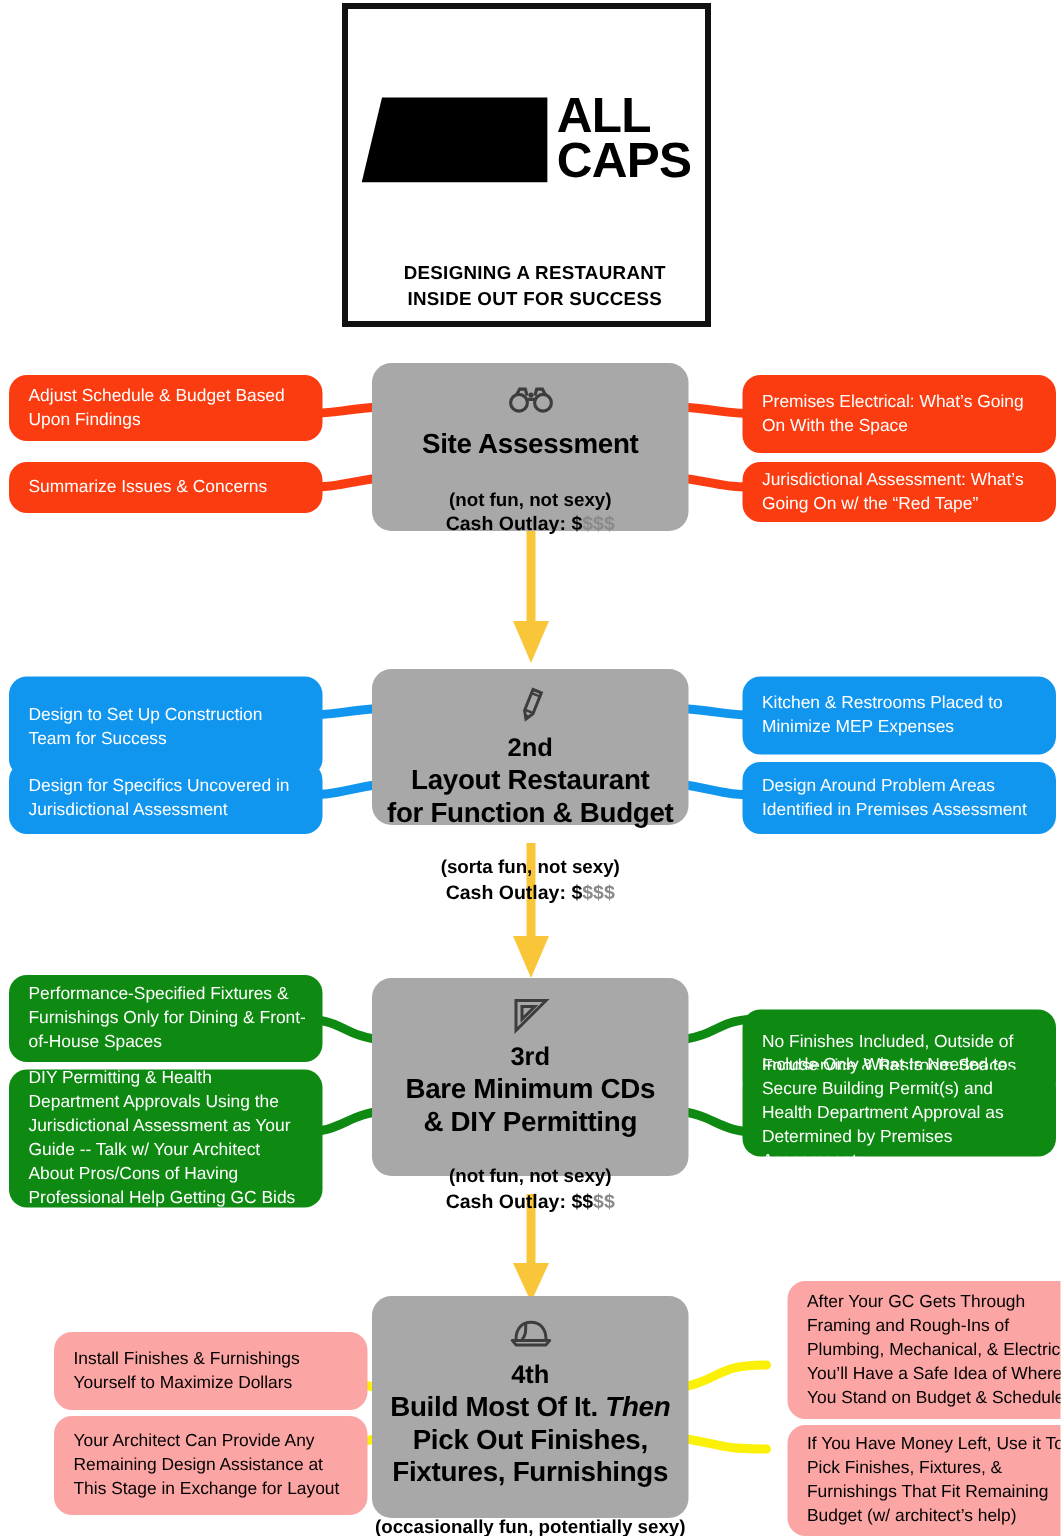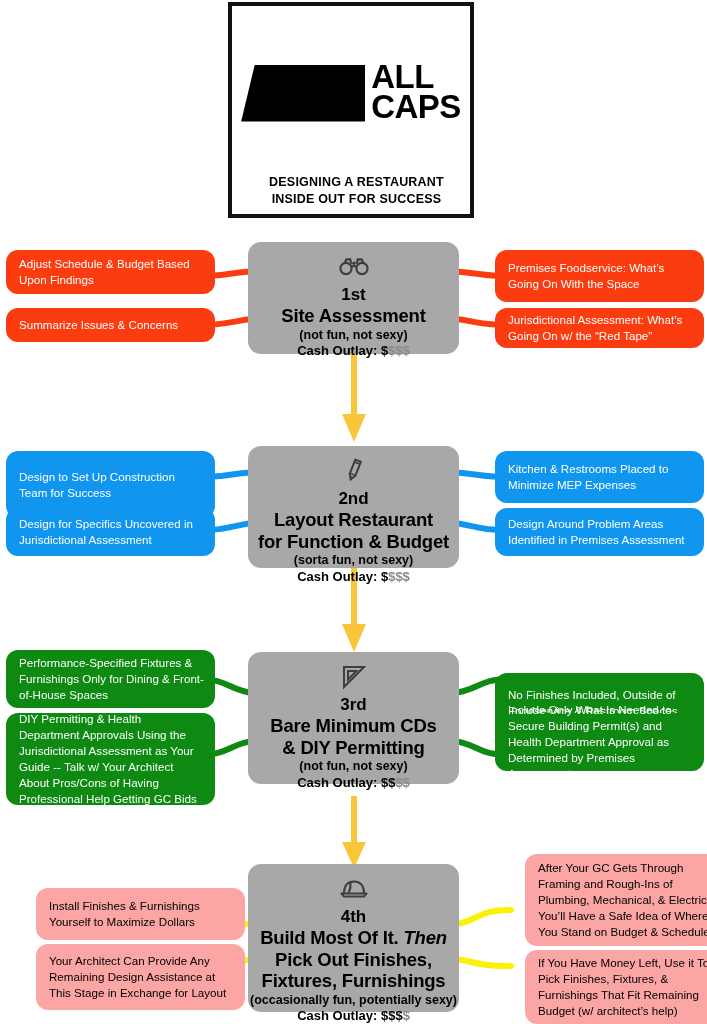--- a/index.html
+++ b/index.html
@@ -101,21 +101,21 @@
     font-size: 18.5px;
     font-weight: bold;
     line-height: 1.17;
     letter-spacing: -0.2px;
   }
   .node-title .ital { font-style: italic; }
   .node-mood {
     font-size: 12.5px;
     font-weight: bold;
     line-height: 1.3;
-    margin-top: 0;
+    margin-top: 18px;
   }
   .node-cash {
     font-size: 13px;
     font-weight: bold;
     line-height: 1.3;
   }
   .node-cash .dim { color: #8a8a8a; }
 
   
   .card {
@@ -214,43 +214,42 @@
         <g fill="none" stroke="#3d3d3d" stroke-width="2.1">
           <circle cx="7" cy="11.5" r="5.6"></circle>
           <circle cx="23" cy="11.5" r="5.6"></circle>
           <path d="M5.4,6.2 L7.4,2.4 L11.2,2.4 L12.4,6.8"></path>
           <path d="M24.6,6.2 L22.6,2.4 L18.8,2.4 L17.6,6.8"></path>
           <path d="M12.6,9.2 L17.4,9.2"></path>
         </g>
         <circle cx="15" cy="6.3" r="1.7" fill="#3d3d3d"></circle>
       </svg>
     </div>
-    <div class="node-ordinal">1st</div>
     <div class="node-title">Site Assessment</div>
     <div class="node-mood">(not fun, not sexy)</div>
     <div class="node-cash">
       <span>Cash Outlay: </span><span>$</span><span class="dim">$$$</span>
     </div>
   </div>
   <div class="card left" style="top:250px; height:44px;">
       <span>Adjust Schedule &amp; Budget Based Upon Findings</span>
     </div>
   <div class="card left" style="top:308px; height:34px;">
       <span>Summarize Issues &amp; Concerns</span>
     </div>
   <div class="card right" style="top:250px; height:52px;">
-      <span>Premises Foodservice: What’s Going On With the Space</span>
+      <span>Premises Electrical: What’s Going On With the Space</span>
     </div>
   <div class="card right" style="top:308px; height:40px;">
       <span>Jurisdictional Assessment: What’s Going On w/ the “Red Tape”</span>
     </div>
 </div>
 
 <div class="stage stage-2">
-  <div class="center-node" style="top:446px; height:122px;">
+  <div class="center-node" style="top:446px; height:104px;">
     <div class="node-icon">
       <svg width="22" height="26" viewBox="0 0 22 26">
         <g transform="rotate(22 11 13)">
           <path d="M8,2 L14,2 L14,17 L11,22 L8,17 Z" fill="none" stroke="#3d3d3d" stroke-width="2"></path>
           <path d="M8,16.5 L14,16.5" stroke="#3d3d3d" stroke-width="1.6"></path>
           <path d="M11,19 L11,22" stroke="#3d3d3d" stroke-width="1.6"></path>
           <path d="M8,4.6 L14,4.6" stroke="#3d3d3d" stroke-width="1.6"></path>
         </g>
       </svg>
     </div>

